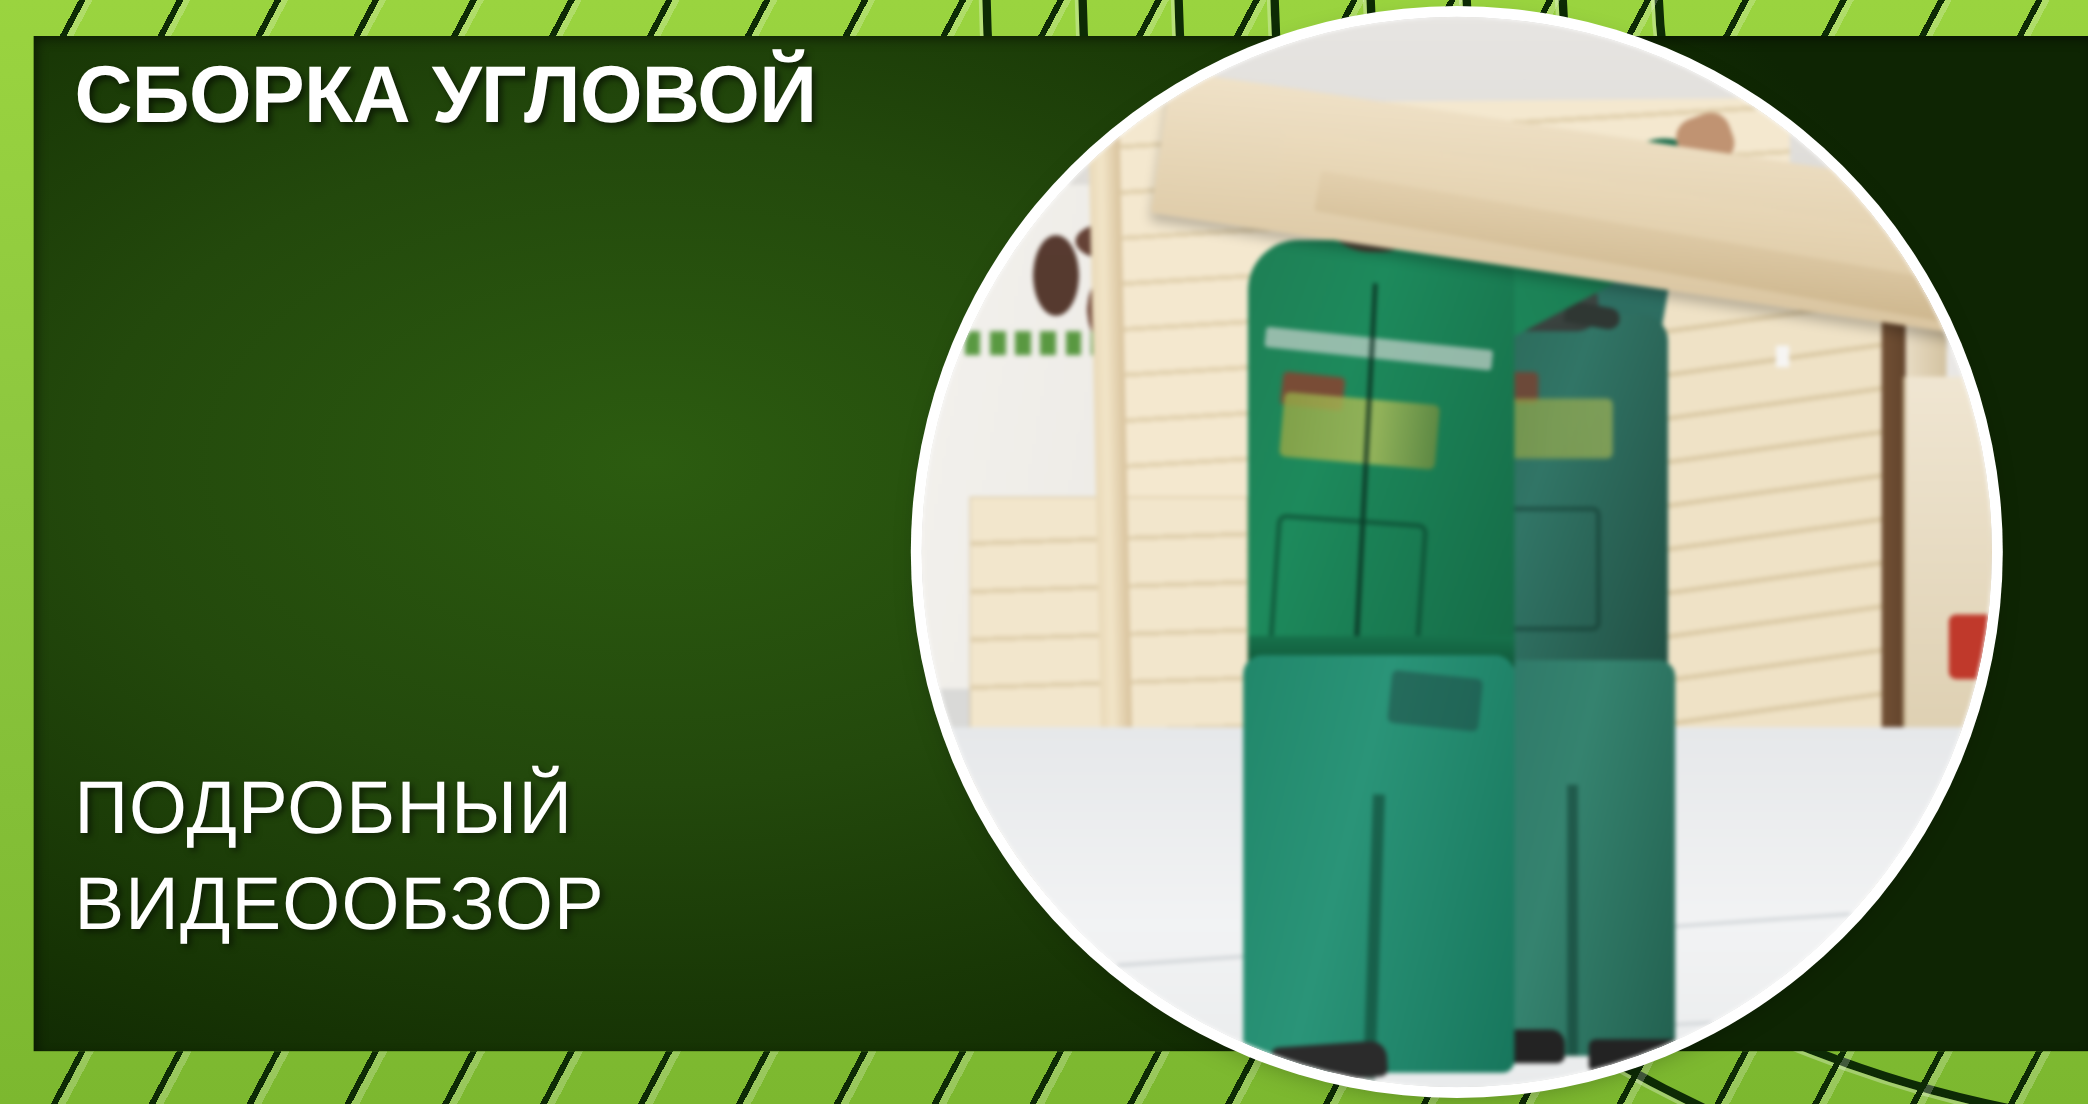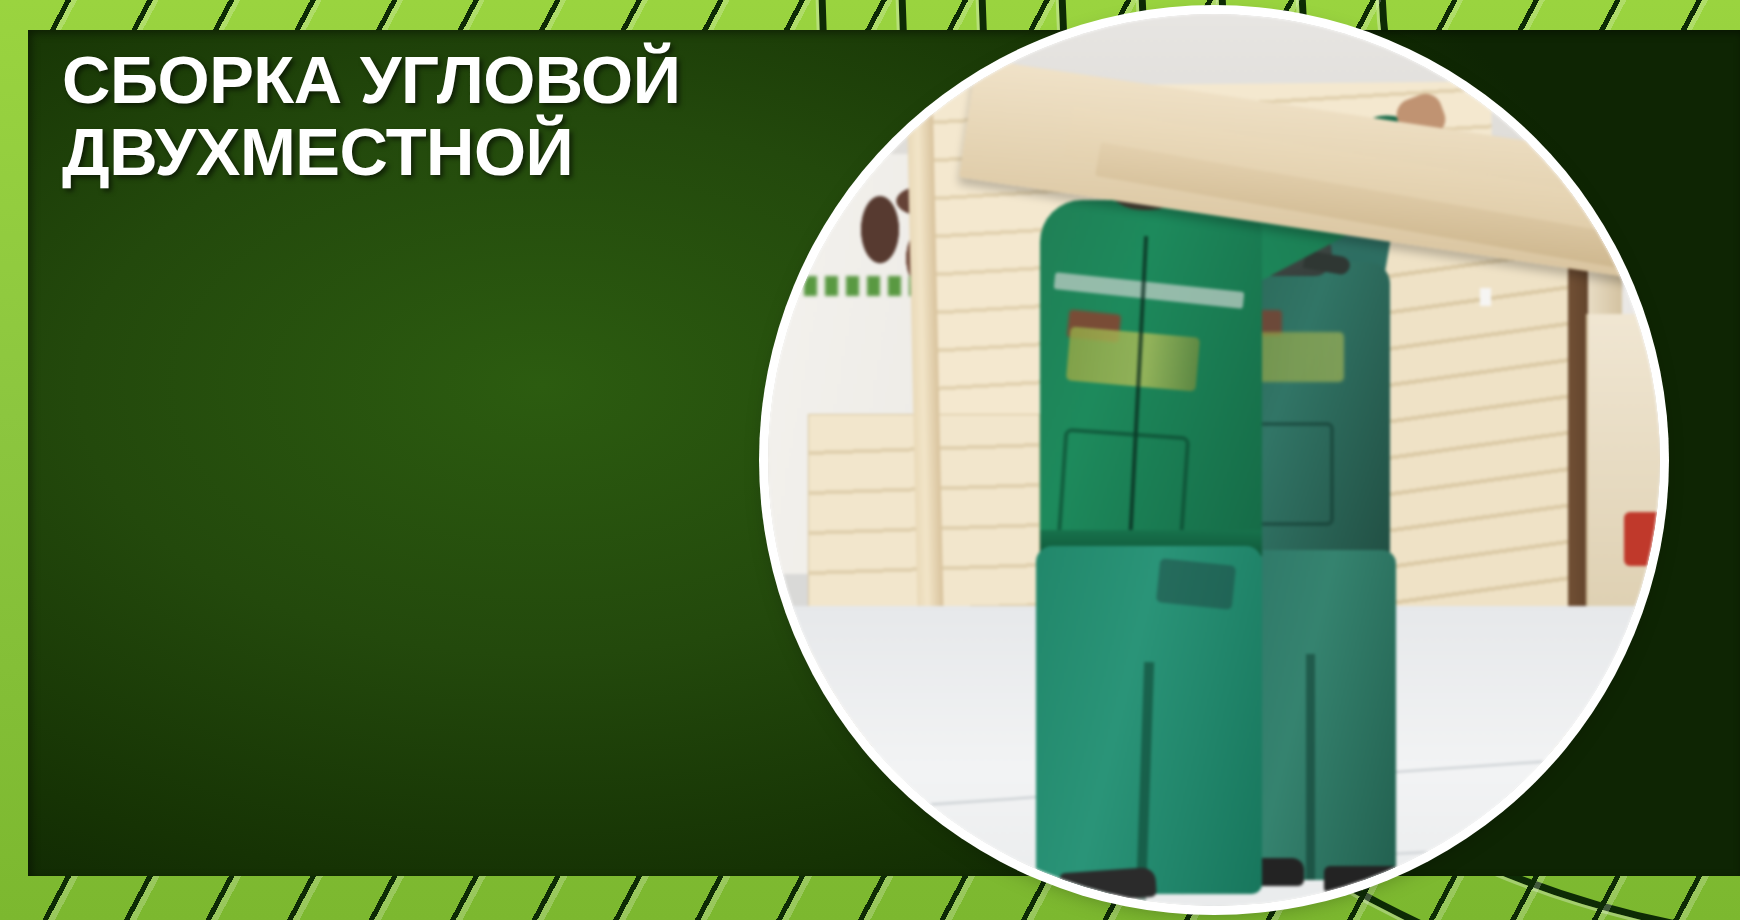--- a/index.html
+++ b/index.html
@@ -525,17 +525,20 @@
       <div class="ph-topboard"></div>
       <div class="ph-topboard2"></div>
       <div class="ph-topboard3"></div>
 
       <div class="ph-blur"></div>
     </div>
   </div>
 
   <div class="title-block">
     <div class="title-line">СБОРКА УГЛОВОЙ</div>
-    <div class="title-line">ДВУХМЕСТНОЙ</div>
   </div>
 
+  <div class="subtitle-block">
+    <div class="subtitle-line">ПОДРОБНЫЙ</div>
+    <div class="subtitle-line">ВИДЕООБЗОР</div>
+  </div>
 
 </div>
 
 </body></html>

